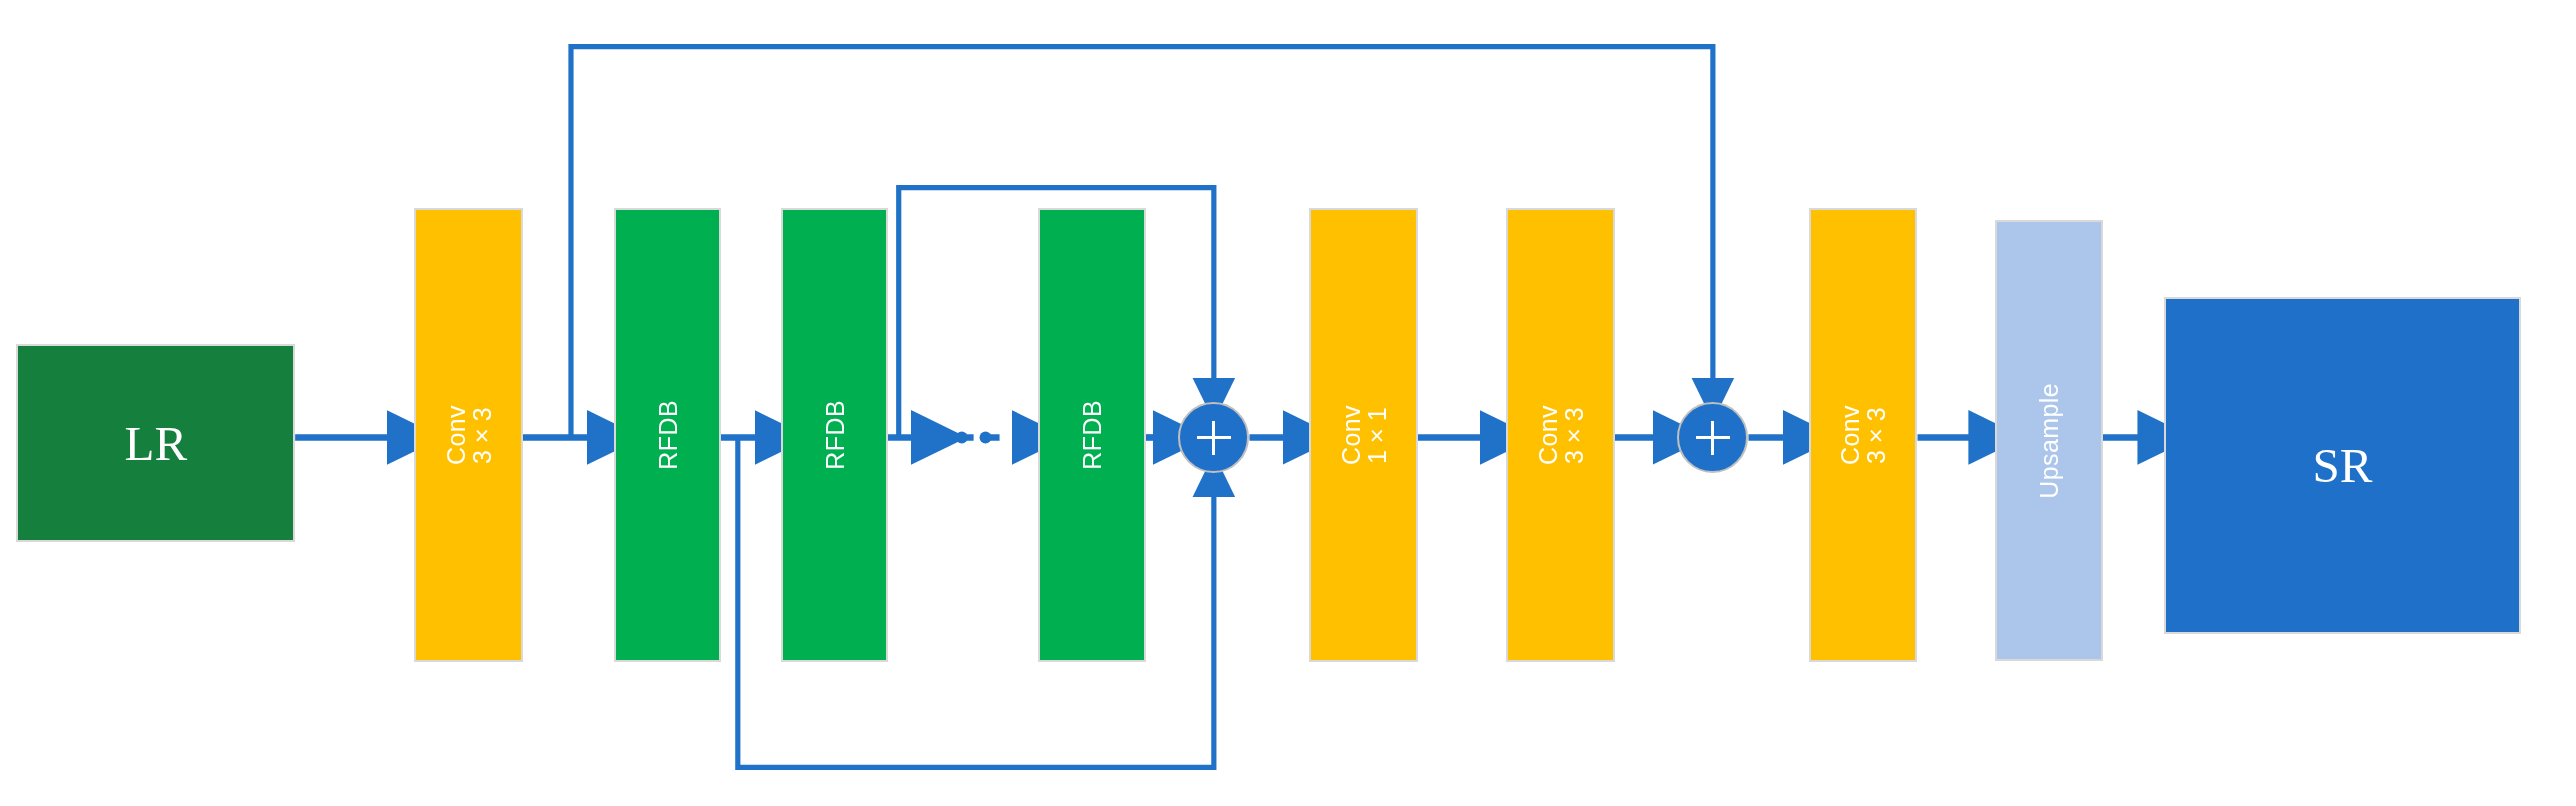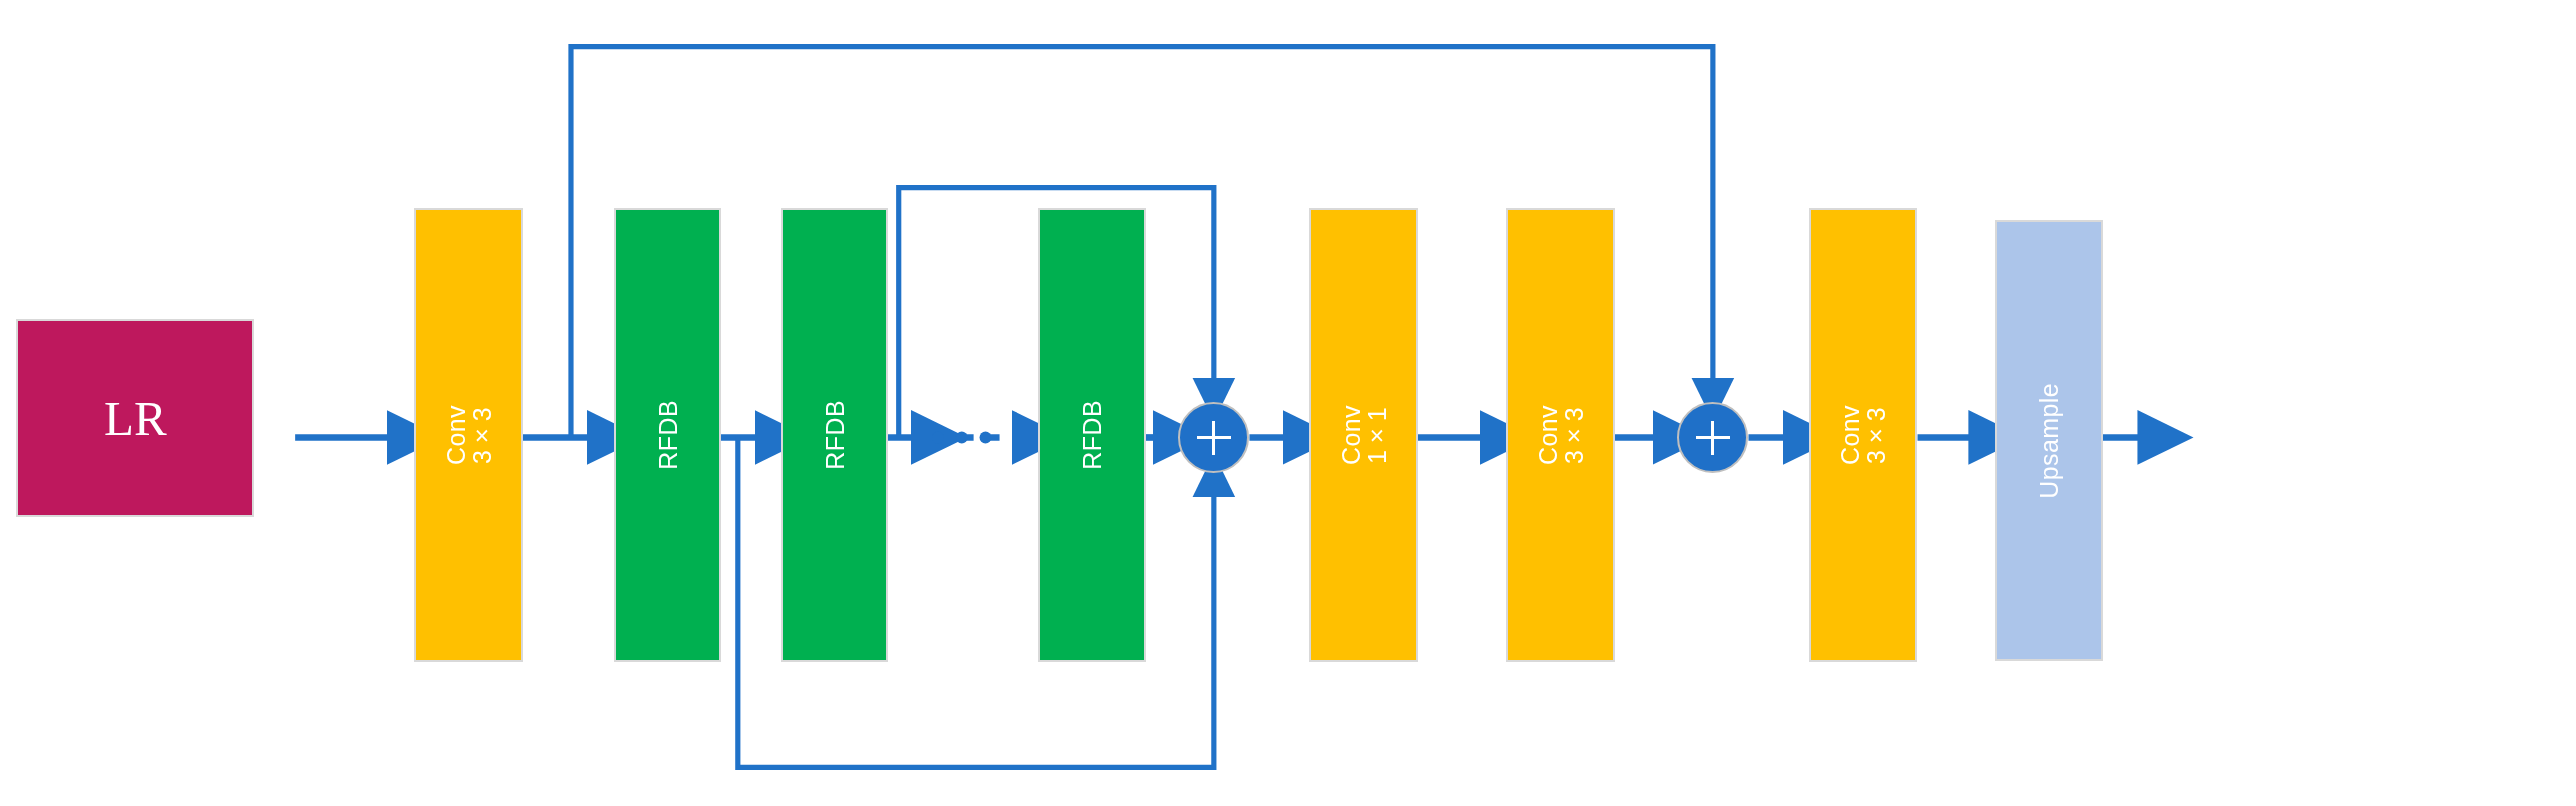--- a/index.html
+++ b/index.html
@@ -55,21 +55,21 @@
 
       <path d="M995,590 L995,1035 L1637,1035 L1637,652" marker-end="url(#ah)"></path>
     </g>
     <g fill="#2072C8">
       <circle cx="1265" cy="590" r="8"></circle>
       <circle cx="1297" cy="590" r="8"></circle>
       <circle cx="1329" cy="590" r="8"></circle>
     </g>
   </svg>
 
-  <div class="blk" style="left:16.3px;top:319px;width:238px;height:198px;background:#be185d;">
+  <div class="blk" style="left:16.3px;top:344px;width:279px;height:198px;background:#15803d;">
     <span class="endcap" style="font-size:49px;">LR</span>
   </div>
 
   <div class="blk" style="left:414px;top:208px;width:109px;height:454px;background:#FFC000;">
     <span class="vtext" style="font-size:25px;">Conv<br>3×3</span>
   </div>
 
   <div class="blk" style="left:614px;top:208px;width:107px;height:454px;background:#00B050;">
     <span class="vtext" style="font-size:25px;">RFDB</span>
   </div>
@@ -99,15 +99,18 @@
   </div>
 
   <div class="blk" style="left:1809px;top:208px;width:108px;height:454px;background:#FFC000;">
     <span class="vtext" style="font-size:25px;">Conv<br>3×3</span>
   </div>
 
   <div class="blk" style="left:1995px;top:220px;width:108px;height:441px;background:#ACC5EA;">
     <span class="vtext" style="font-size:25px;">Upsample</span>
   </div>
 
+  <div class="blk" style="left:2164px;top:297px;width:357px;height:337px;background:#1F70C8;">
+    <span class="endcap" style="font-size:49px;">SR</span>
+  </div>
 
 </div>
 
 
 </body></html>

